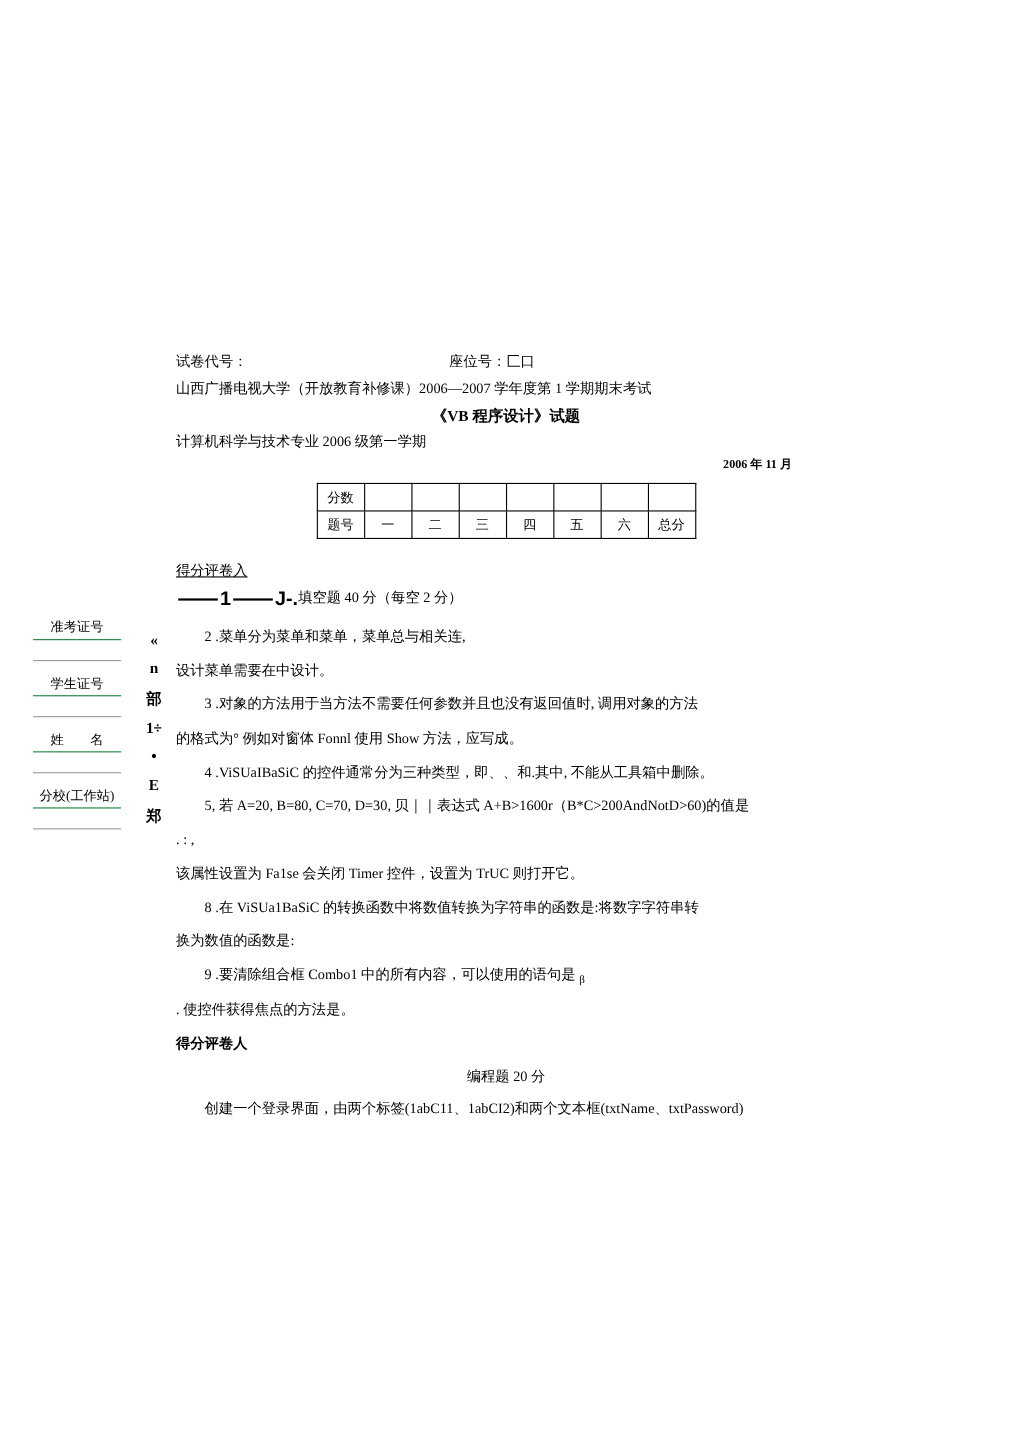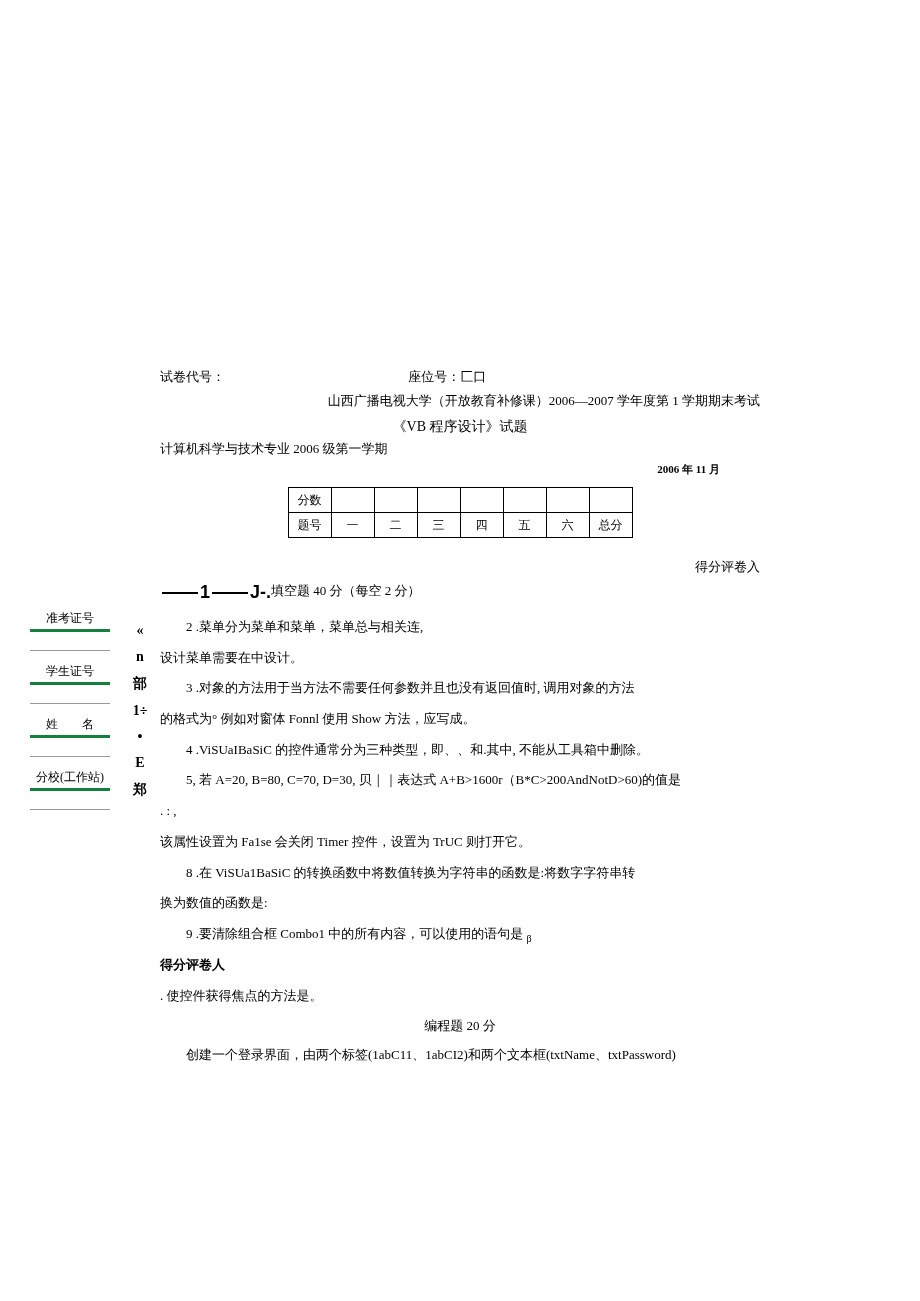--- a/index.html
+++ b/index.html
@@ -5,39 +5,37 @@
 body {
   font-family: "SimSun", "宋体", serif;
   background: #fff;
   margin: 0;
   padding: 0;
   width: 920px;
 }
 .page {
   padding: 320px 160px 100px 160px;
   position: relative;
-  margin-top: 48px;
 }
 .title-line {
   font-size: 13px;
   margin-bottom: 6px;
 }
 .seat-label {
   display: inline-block;
   margin-left: 180px;
 }
 .university-line {
   font-size: 13px;
   margin: 6px 0;
-  text-align: right;
 }
 .course-title {
   text-align: center;
   font-size: 14px;
-  font-weight: normal;
+  font-weight: bold;
   margin: 8px 0 4px 0;
 }
 .subtitle {
   text-align: left;
   font-size: 13px;
   margin-bottom: 4px;
 }
 .date-line {
   text-align: right;
   font-size: 11px;
@@ -54,22 +52,22 @@
   text-align: center;
   padding: 3px 0;
   min-width: 42px;
   height: 18px;
 }
 .score-table td.label {
   width: 42px;
 }
 .marker-line {
   font-size: 13px;
+  text-decoration: underline;
   margin: 6px 0;
-  text-align: right;
 }
 .section-line {
   font-size: 13px;
   margin: 6px 0 12px 0;
 }
 .big-seg {
   font-size: 18px;
   font-weight: bold;
   font-family: Arial, sans-serif;
   vertical-align: middle;
@@ -86,21 +84,21 @@
   left: 30px;
   top: 560px;
   width: 80px;
 }
 .sidebar-group {
   margin-bottom: 10px;
 }
 .sidebar-label {
   font-size: 12px;
   text-align: center;
-  border-bottom: 3px solid #15803d;
+  border-bottom: 1px solid #15803d;
   padding: 2px 0;
 }
 .sidebar-blank {
   height: 18px;
   border-bottom: 1px solid #999;
 }
 .vchars {
   position: absolute;
   left: 125px;
   top: 565px;
@@ -214,19 +212,19 @@
   <div class="question no-indent">的格式为° 例如对窗体 Fonnl 使用 Show 方法，应写成。</div>
   <div class="question">4   .ViSUaIBaSiC 的控件通常分为三种类型，即、、和.其中, 不能从工具箱中删除。</div>
   <div class="question">5, 若 A=20, B=80, C=70, D=30, 贝｜｜表达式 A+B&gt;1600r（B*C&gt;200AndNotD&gt;60)的值是</div>
   <div class="question no-indent">. : ,</div>
   <div class="question no-indent">该属性设置为 Fa1se 会关闭 Timer 控件，设置为 TrUC 则打开它。</div>
   <div class="question">8   .在 ViSUa1BaSiC 的转换函数中将数值转换为字符串的函数是:将数字字符串转</div>
   <div class="question no-indent">换为数值的函数是:</div>
   <div class="question">
     <span>9   .要清除组合框 Combo1 中的所有内容，可以使用的语句是</span> <span class="sub">β</span>
   </div>
+  <div class="question no-indent">. 使控件获得焦点的方法是。</div>
+
   <div class="question no-indent" style="font-weight:bold">得分评卷人</div>
-
-  <div class="question no-indent">. 使控件获得焦点的方法是。</div>
   <div class="sec2-title">编程题 20 分</div>
   <div class="question">创建一个登录界面，由两个标签(1abC11、1abCI2)和两个文本框(txtName、txtPassword)</div>
 
 </div>
 
 </body></html>

